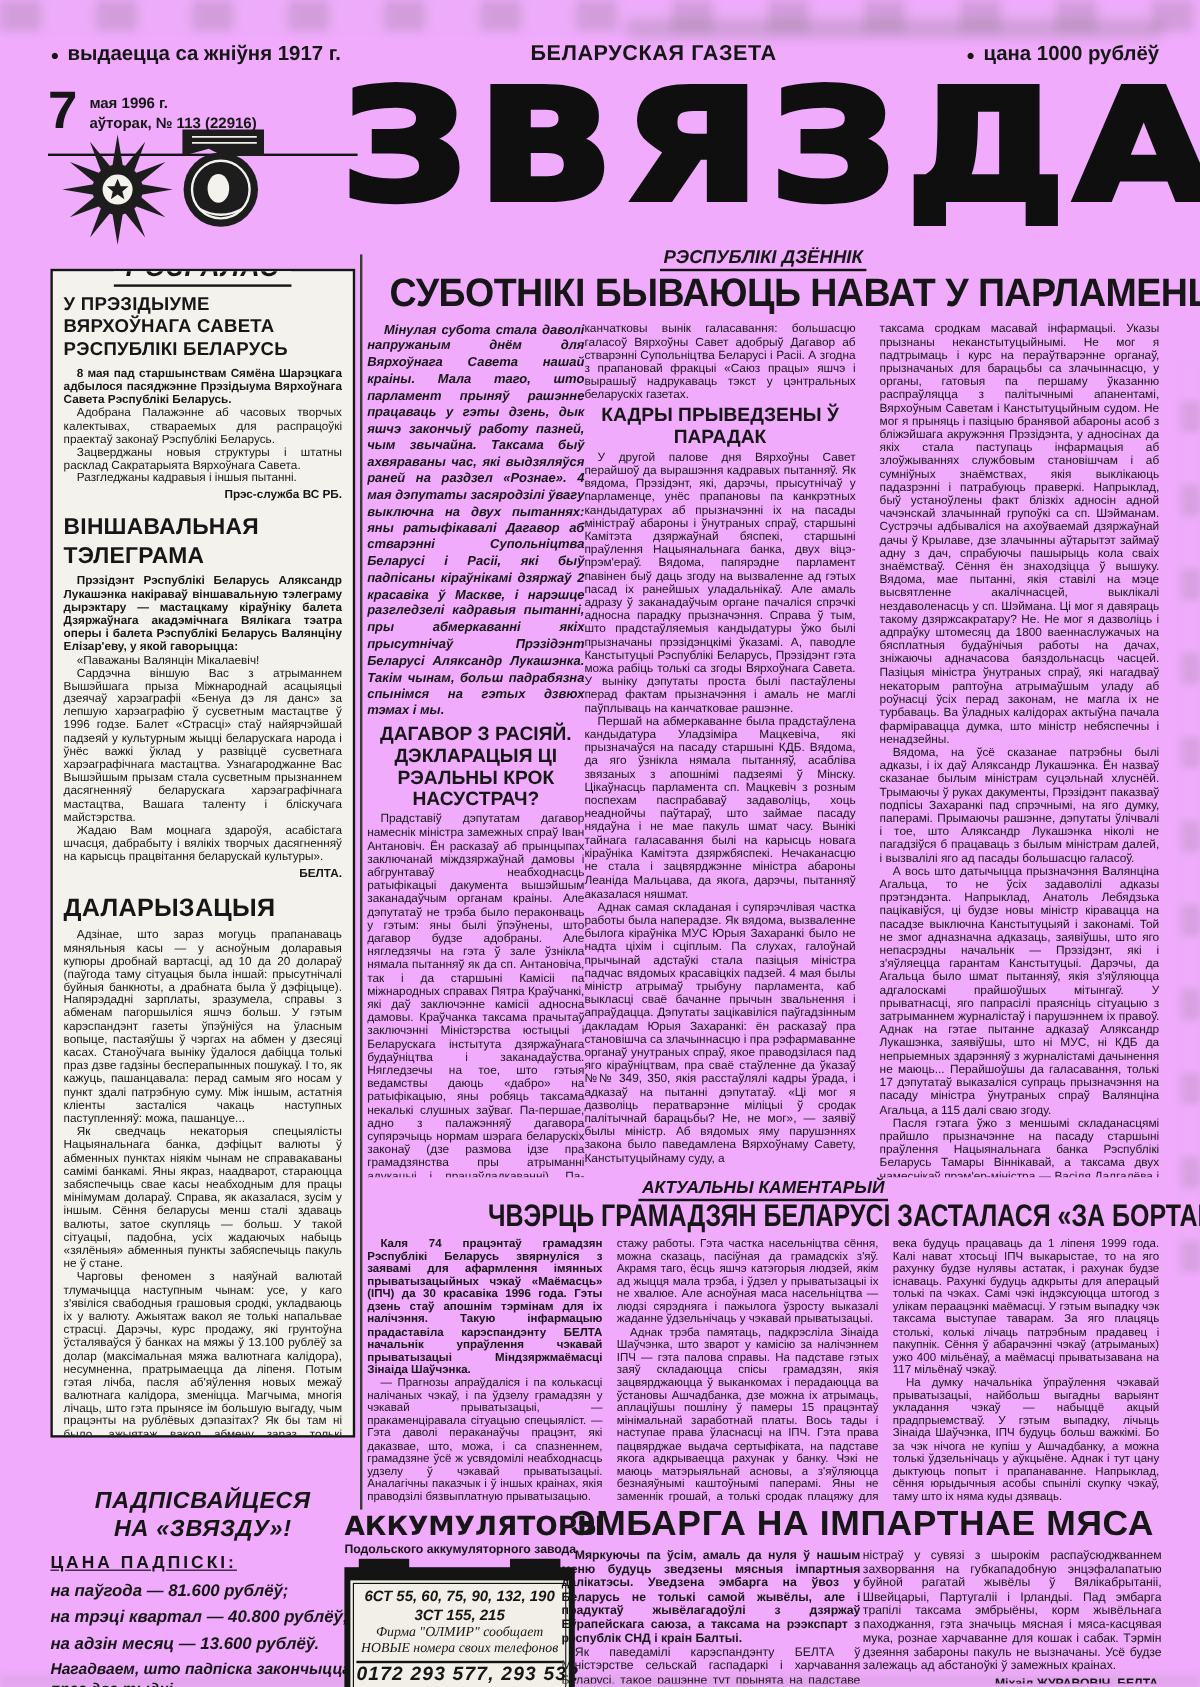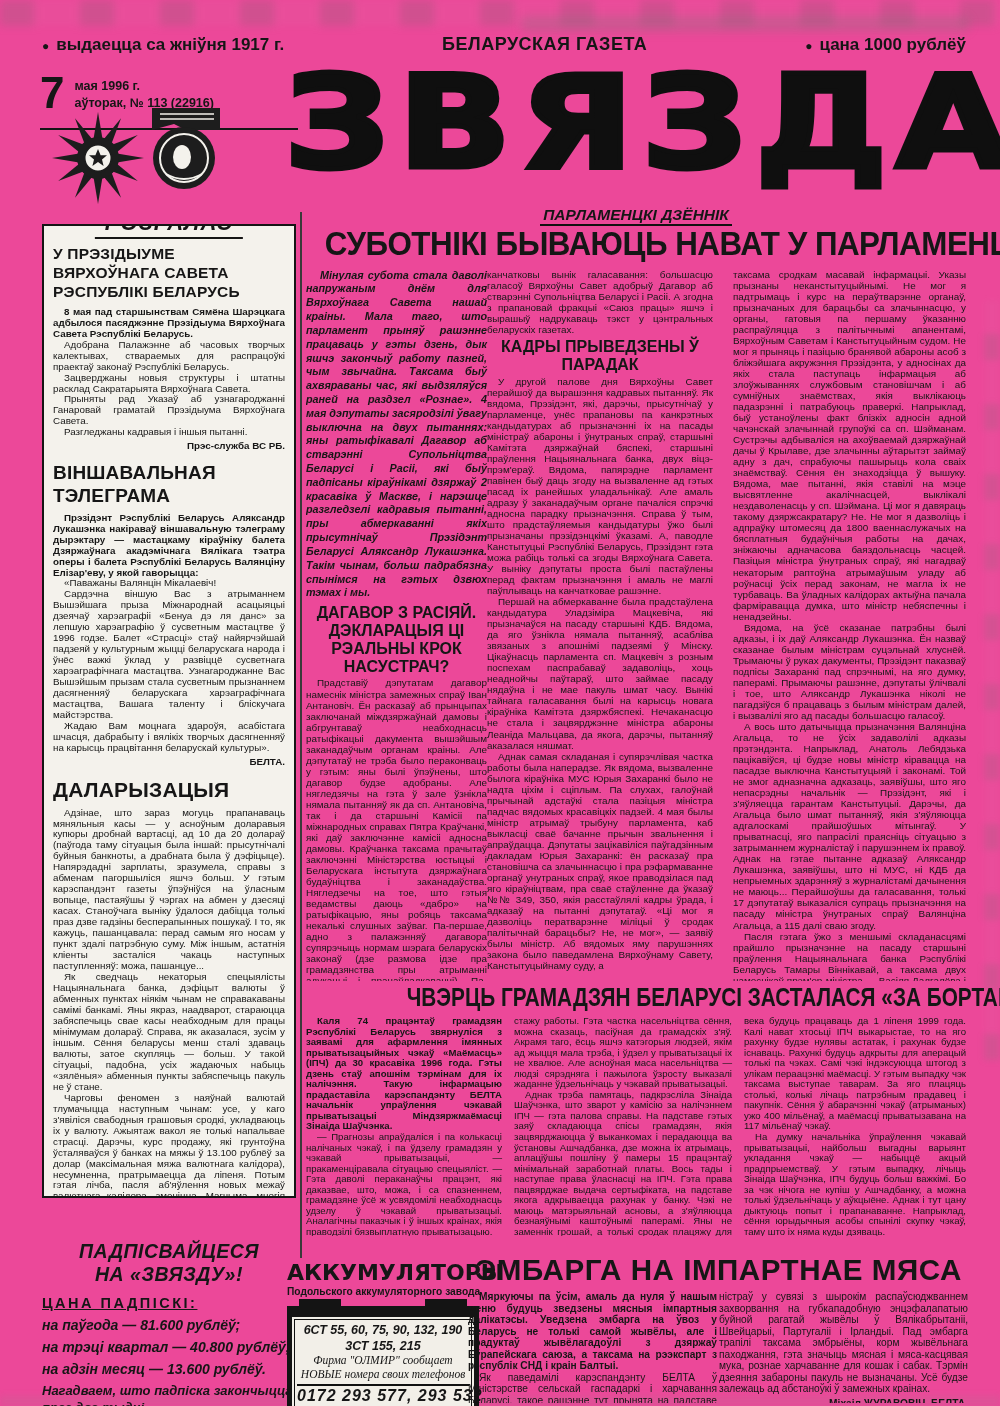--- a/index.html
+++ b/index.html
@@ -1,16 +1,16 @@
 <!DOCTYPE html>
 <html><head>
 <meta charset="utf-8">
 <style>
   html,body{margin:0;padding:0;}
-  .page{position:relative;width:1000px;height:1406px;background:#ec4899;overflow:hidden;
+  .page{position:relative;width:1000px;height:1406px;background:#f0abfc;overflow:hidden;
         font-family:"Liberation Sans",sans-serif;color:#161616;}
   
   .noise{position:absolute;pointer-events:none;}
   .n1{top:0;left:0;right:0;height:26px;background:repeating-linear-gradient(90deg,rgba(110,110,110,.22) 0 34px,rgba(190,190,190,.05) 34px 80px);filter:blur(4px);}
   .n2{top:16px;left:520px;width:450px;height:16px;background:rgba(120,120,120,.25);filter:blur(5px);border-radius:8px;}
   .n3{top:300px;right:0;width:16px;height:760px;background:repeating-linear-gradient(0deg,rgba(120,120,120,.20) 0 26px,rgba(200,200,200,.04) 26px 70px);filter:blur(3px);}
   .n4{bottom:0;left:0;right:0;height:10px;background:rgba(140,140,140,.15);filter:blur(3px);}
 
   .top-strip{position:absolute;left:42px;right:34px;top:34px;display:flex;justify-content:space-between;align-items:baseline;}
   .since,.price{font-size:17px;font-weight:bold;}
@@ -149,21 +149,20 @@
   <div class="vrule"></div>
 
   <div class="rozbox">
     <div class="rozttl">РОЗГАЛАС</div>
     <div class="art art-a">
       <h3>У ПРЭЗІДЫУМЕ ВЯРХОЎНАГА САВЕТА РЭСПУБЛІКІ БЕЛАРУСЬ</h3>
       <div>
           <p class="p s-lead">8 мая пад старшынствам Сямёна Шарэцкага адбылося пасяджэнне Прэзідыума Вярхоўнага Савета Рэспублікі Беларусь.</p>
           <p class="p s-body">Адобрана Палажэнне аб часовых творчых калектывах, ствараемых для распрацоўкі праектаў законаў Рэспублікі Беларусь.</p>
           <p class="p s-body">Зацверджаны новыя структуры і штатны расклад Сакратарыята Вярхоўнага Савета.</p>
-          <p class="p s-body">Прыняты рад Указаў аб узнагароджанні Ганаровай граматай Прэзідыума Вярхоўнага Савета.</p>
           <p class="p s-body">Разгледжаны кадравыя і іншыя пытанні.</p>
           <p class="p s-sign">Прэс-служба ВС РБ.</p>
         </div>
     </div>
     <div class="art art-b">
       <h3>ВІНШАВАЛЬНАЯ ТЭЛЕГРАМА</h3>
       <div>
           <p class="p s-lead">Прэзідэнт Рэспублікі Беларусь Аляксандр Лукашэнка накіраваў віншавальную тэлеграму дырэктару — мастацкаму кіраўніку балета Дзяржаўнага акадэмічнага Вялікага тэатра оперы і балета Рэспублікі Беларусь Валянціну Елізар'еву, у якой гаворыцца:</p>
           <p class="p s-body">«Паважаны Валянцін Мікалаевіч!</p>
           <p class="p s-body">Сардэчна віншую Вас з атрыманнем Вышэйшага прыза Міжнароднай асацыяцыі дзеячаў харэаграфіі «Бенуа дэ ля данс» за лепшую харэаграфію ў сусветным мастацтве ў 1996 годзе. Балет «Страсці» стаў найярчэйшай падзеяй у культурным жыцці беларускага народа і ўнёс важкі ўклад у развіццё сусветнага харэаграфічнага мастацтва. Узнагароджанне Вас Вышэйшым прызам стала сусветным прызнаннем дасягненняў беларускага харэаграфічнага мастацтва, Вашага таленту і бліскучага майстэрства.</p>
@@ -187,21 +186,21 @@
     <div class="sub-lbl">ЦАНА ПАДПІСКІ:</div>
     <div>
         <p class="p s-pr">на паўгода — 81.600 рублёў;</p>
         <p class="p s-pr">на трэці квартал — 40.800 рублёў;</p>
         <p class="p s-pr">на адзін месяц — 13.600 рублёў.</p>
         <p class="p s-note">Нагадваем, што падпіска закончыцца праз два тыдні.</p>
       </div>
   </div>
 
   <div class="main">
-    <div class="kick"><span>ПАРЛАМЕНЦКІ ДЗЁННІК</span></div>
+    <div class="kick"><span>РЭСПУБЛІКІ ДЗЁННІК</span></div>
     <h1 class="head"><span>СУБОТНІКІ БЫВАЮЦЬ НАВАТ У ПАРЛАМЕНЦЕ</span></h1>
     <div class="cols pcols">
       <div class="col c1">
           <p class="p s-leadit">Мінулая субота стала даволі напружаным днём для Вярхоўнага Савета нашай краіны. Мала таго, што парламент прыняў рашэнне працаваць у гэты дзень, дык яшчэ закончыў работу пазней, чым звычайна. Таксама быў ахвяраваны час, які выдзяляўся раней на раздзел «Рознае». 4 мая дэпутаты засяродзілі ўвагу выключна на двух пытаннях: яны ратыфікавалі Дагавор аб стварэнні Супольніцтва Беларусі і Расіі, які быў падпісаны кіраўнікамі дзяржаў 2 красавіка ў Маскве, і нарэшце разгледзелі кадравыя пытанні, пры абмеркаванні якіх прысутнічаў Прэзідэнт Беларусі Аляксандр Лукашэнка. Такім чынам, больш падрабязна спынімся на гэтых дзвюх тэмах і мы.</p>
           <p class="p s-sub">ДАГАВОР З РАСІЯЙ. ДЭКЛАРАЦЫЯ ЦІ РЭАЛЬНЫ КРОК НАСУСТРАЧ?</p>
           <p class="p s-body">Прадставіў дэпутатам дагавор намеснік міністра замежных спраў Іван Антановіч. Ён расказаў аб прынцыпах заключанай міждзяржаўнай дамовы і абгрунтаваў неабходнасць ратыфікацыі дакумента вышэйшым заканадаўчым органам краіны. Але дэпутатаў не трэба было пераконваць у гэтым: яны былі ўпэўнены, што дагавор будзе адобраны. Але нягледзячы на гэта ў зале ўзнікла нямала пытанняў як да сп. Антановіча, так і да старшыні Камісіі па міжнародных справах Пятра Краўчанкі, які даў заключэнне камісіі адносна дамовы. Краўчанка таксама прачытаў заключэнні Міністэрства юстыцыі і Беларускага інстытута дзяржаўнага будаўніцтва і заканадаўства. Нягледзечы на тое, што гэтыя ведамствы даюць «дабро» на ратыфікацыю, яны робяць таксама некалькі слушных заўваг. Па-першае, адно з палажэнняў дагавора супярэчыць нормам шэрага беларускіх законаў (дзе размова ідзе пра грамадзянства пры атрыманні адукацыі і працаўладкаванні). Па-другое, згодна з заключэннем інстытута дзяржаўнага будаўніцтва і заканадаўства, дагавор утрымлівае шэраг недакладнасцей, якія пры яго рэалізацыі могуць атрымаць любое тлумачэнне. Гэтае ж пацвердзіў у сваім выступленні і сп. Краўчанка.</p>
         </div>
       <div class="col c2">
           <p class="p s-cont">канчатковы вынік галасавання: большасцю галасоў Вярхоўны Савет адобрыў Дагавор аб стварэнні Супольніцтва Беларусі і Расіі. А згодна з прапановай фракцыі «Саюз працы» яшчэ і вырашыў надрукаваць тэкст у цэнтральных беларускіх газетах.</p>
           <p class="p s-sub">КАДРЫ ПРЫВЕДЗЕНЫ Ў ПАРАДАК</p>
@@ -212,20 +211,21 @@
       <div class="col c3">
           <p class="p s-cont">таксама сродкам масавай інфармацыі. Указы прызнаны неканстытуцыйнымі. Не мог я падтрымаць і курс на пераўтварэнне органаў, прызначаных для барацьбы са злачыннасцю, у органы, гатовыя па першаму ўказанню распраўляцца з палітычнымі апанентамі, Вярхоўным Саветам і Канстытуцыйным судом. Не мог я прыняць і пазіцыю бранявой абароны асоб з бліжэйшага акружэння Прэзідэнта, у адносінах да якіх стала паступаць інфармацыя аб злоўжываннях службовым становішчам і аб сумніўных знаёмствах, якія выклікаюць падазрэнні і патрабуюць праверкі. Напрыклад, быў устаноўлены факт блізкіх адносін адной чачэнскай злачыннай групоўкі са сп. Шэйманам. Сустрэчы адбываліся на ахоўваемай дзяржаўнай дачы ў Крылаве, дзе злачынны аўтарытэт займаў адну з дач, спрабуючы пашырыць кола сваіх знаёмстваў. Сёння ён знаходзіцца ў вышуку. Вядома, мае пытанні, якія ставілі на мэце высвятленне акалічнасцей, выклікалі нездаволенасць у сп. Шэймана. Ці мог я давяраць такому дзяржсакратару? Не. Не мог я дазволіць і адпраўку штомесяц да 1800 ваеннаслужачых на бясплатныя будаўнічыя работы на дачах, зніжаючы адначасова баяздольнасць часцей. Пазіцыя міністра ўнутраных спраў, які нагадваў некаторым раптоўна атрымаўшым уладу аб роўнасці ўсіх перад законам, не магла іх не турбаваць. Ва ўладных калідорах актыўна пачала фарміравацца думка, што міністр небяспечны і ненадзейны.</p>
           <p class="p s-body">Вядома, на ўсё сказанае патрэбны былі адказы, і іх даў Аляксандр Лукашэнка. Ён назваў сказанае былым міністрам суцэльнай хлуснёй. Трымаючы ў руках дакументы, Прэзідэнт паказваў подпісы Захаранкі пад спрэчнымі, на яго думку, паперамі. Прымаючы рашэнне, дэпутаты ўлічвалі і тое, што Аляксандр Лукашэнка ніколі не пагадзіўся б працаваць з былым міністрам далей, і вызвалілі яго ад пасады большасцю галасоў.</p>
           <p class="p s-body">А вось што датычыцца прызначэння Валянціна Агальца, то не ўсіх задаволілі адказы прэтэндэнта. Напрыклад, Анатоль Лебядзька пацікавіўся, ці будзе новы міністр кіравацца на пасадзе выключна Канстытуцыяй і законамі. Той не змог адназначна адказаць, заявіўшы, што яго непасрэдны начальнік — Прэзідэнт, які і з'яўляецца гарантам Канстытуцыі. Дарэчы, да Агальца было шмат пытанняў, якія з'яўляюцца адгалоскамі прайшоўшых мітынгаў. У прыватнасці, яго папрасілі праясніць сітуацыю з затрыманнем журналістаў і парушэннем іх правоў. Аднак на гэтае пытанне адказаў Аляксандр Лукашэнка, заявіўшы, што ні МУС, ні КДБ да непрыемных здарэнняў з журналістамі дачынення не маюць... Перайшоўшы да галасавання, толькі 17 дэпутатаў выказаліся супраць прызначэння на пасаду міністра ўнутраных спраў Валянціна Агальца, а 115 далі сваю згоду.</p>
           <p class="p s-body">Пасля гэтага ўжо з меншымі складанасцямі прайшло прызначэнне на пасаду старшыні праўлення Нацыянальнага банка Рэспублікі Беларусь Тамары Віннікавай, а таксама двух намеснікаў прэм'ер-міністра — Васіля Далгалёва і Леаніда Сініцына.</p>
         </div>
     </div>
   </div>
 
   <div class="comm">
+    <div class="kick2"><span>АКТУАЛЬНЫ КАМЕНТАРЫЙ</span></div>
     <h2 class="chead"><span>ЧВЭРЦЬ ГРАМАДЗЯН БЕЛАРУСІ ЗАСТАЛАСЯ «ЗА БОРТАМ» ПРЫВАТЫЗАЦЫІ</span></h2>
     <div class="cols ccols">
       <div class="col cc1">
           <p class="p s-lead">Каля 74 працэнтаў грамадзян Рэспублікі Беларусь звярнуліся з заявамі для афармлення імянных прыватызацыйных чэкаў «Маёмасць» (ІПЧ) да 30 красавіка 1996 года. Гэты дзень стаў апошнім тэрмінам для іх налічэння. Такую інфармацыю прадаставіла карэспандэнту БЕЛТА начальнік упраўлення чэкавай прыватызацыі Міндзяржмаёмасці Зінаіда Шаўчэнка.</p>
           <p class="p s-body">— Прагнозы апраўдаліся і па колькасці налічаных чэкаў, і па ўдзелу грамадзян у чэкавай прыватызацыі, — пракаменціравала сітуацыю спецыяліст. — Гэта даволі пераканаўчы працэнт, які даказвае, што, можа, і са спазненнем, грамадзяне ўсё ж усвядомілі неабходнасць удзелу ў чэкавай прыватызацыі. Аналагічны паказчык і ў іншых краінах, якія праводзілі бязвыплатную прыватызацыю.</p>
         </div>
       <div class="col cc2">
           <p class="p s-cont">стажу работы. Гэта частка насельніцтва сёння, можна сказаць, пасіўная да грамадскіх з'яў. Акрамя таго, ёсць яшчэ катэгорыя людзей, якім ад жыцця мала трэба, і ўдзел у прыватызацыі іх не хвалюе. Але асноўная маса насельніцтва — людзі сярэдняга і пажылога ўзросту выказалі жаданне ўдзельнічаць у чэкавай прыватызацыі.</p>
           <p class="p s-body">Аднак трэба памятаць, падкрэсліла Зінаіда Шаўчэнка, што зварот у камісію за налічэннем ІПЧ — гэта палова справы. На падставе гэтых заяў складаюцца спісы грамадзян, якія зацвярджаюцца ў выканкомах і перадаюцца ва ўстановы Ашчадбанка, дзе можна іх атрымаць, аплаціўшы пошліну ў памеры 15 працэнтаў мінімальнай заработнай платы. Вось тады і наступае права ўласнасці на ІПЧ. Гэта права пацвярджае выдача сертыфіката, на падставе якога адкрываецца рахунак у банку. Чэкі не маюць матэрыяльнай асновы, а з'яўляюцца безнаяўнымі каштоўнымі паперамі. Яны не заменнік грошай, а толькі сродак плацяжу для ўдзелу ў чэкавай прыватызацыі. Адкрытыя рахункі кожнага чала-</p>
         </div>

